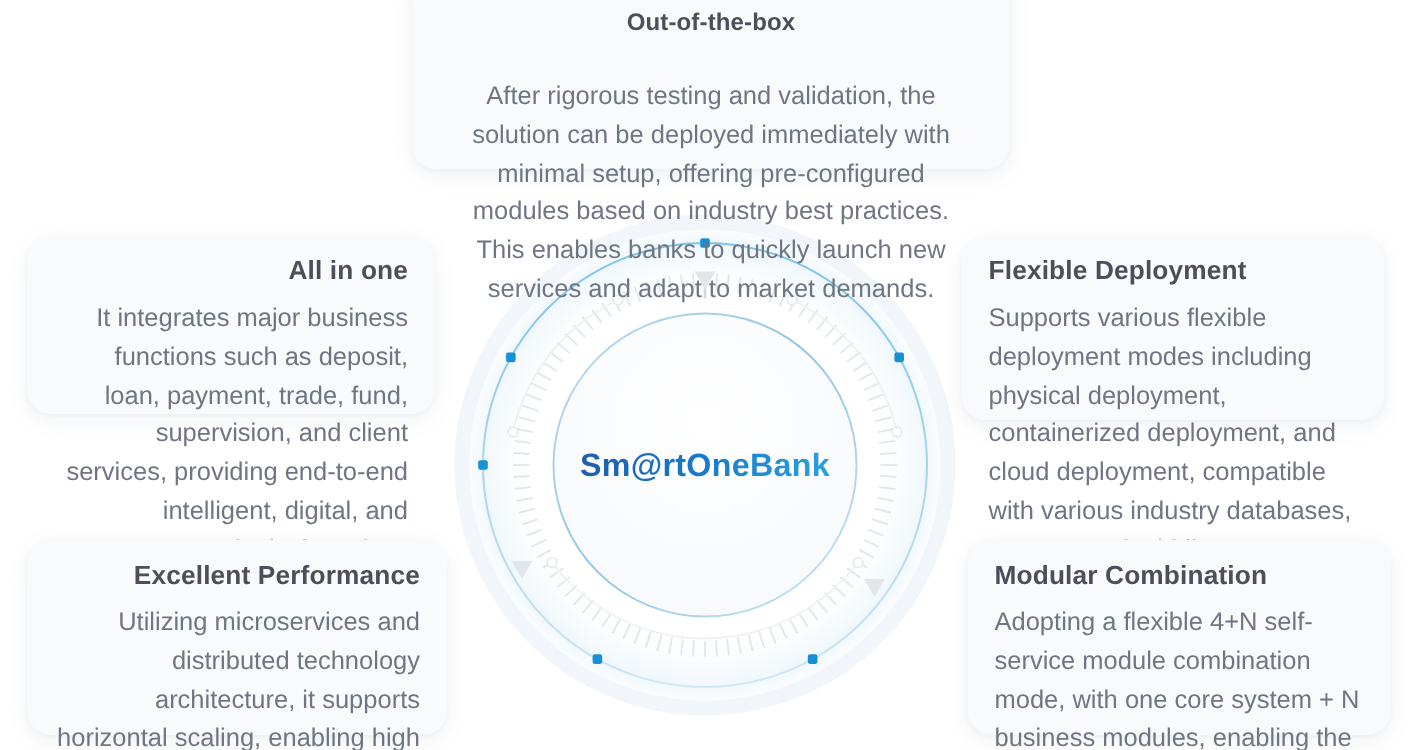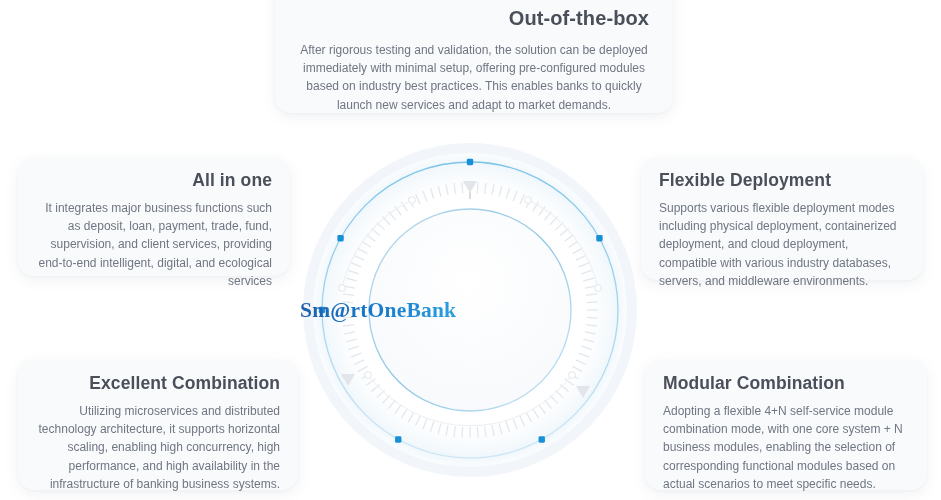--- a/index.html
+++ b/index.html
@@ -32,36 +32,36 @@
   }
   .card-title {
     font-size: 17.5px;
     font-weight: bold;
     color: #4a4f5a;
     line-height: 1.25;
     margin: 0 0 7px 0;
     letter-spacing: 0.1px;
   }
   .card-body {
-    font-size: 12px;
+    font-size: 17px;
     color: #6f7683;
     line-height: 1.52;
     margin: 0;
   }
 
   .align-right { text-align: right; }
   .align-left  { text-align: left; }
   .align-center{ text-align: center; }
 
   
   #card-out-of-the-box {
     left: 275px; top: -22px; width: 398px; height: 135px;
     padding: 28px 24px 14px 24px;
   }
-  #card-out-of-the-box .card-title { font-size: 20px; margin-bottom: 10px; text-align: right; }
+  #card-out-of-the-box .card-title { font-size: 16px; margin-bottom: 25px; }
 
   #card-all-in-one {
     left: 18px; top: 158px; width: 272px; height: 118px;
     padding: 12px 18px 12px 18px;
   }
   #card-flexible-deployment {
     left: 641px; top: 158px; width: 282px; height: 122px;
     padding: 12px 18px 12px 18px;
   }
   #card-excellent-performance {
@@ -84,23 +84,22 @@
   #center-graphic svg { display: block; }
 
   #center-label {
     position: absolute;
     left: 0;
     top: 0;
     width: 340px;
     height: 340px;
     display: flex;
     align-items: center;
-    justify-content: flex-start;
+    justify-content: center;
     pointer-events: none;
-    font-family: Liberation Serif, serif;
   }
   #center-label span {
     font-size: 21.5px;
     font-weight: bold;
     letter-spacing: 0.2px;
     background: linear-gradient(90deg, #1f5fa8 0%, #1877c9 45%, #2b9fe0 100%);
     -webkit-background-clip: text;
     background-clip: text;
     color: transparent;
     -webkit-text-fill-color: transparent;
@@ -290,21 +289,21 @@
     <h2 class="card-title">All in one</h2>
     <p class="card-body">It integrates major business functions such as deposit, loan, payment, trade, fund, supervision, and client services, providing end-to-end intelligent, digital, and ecological services</p>
   </div>
 
   <div class="card align-left" id="card-flexible-deployment">
     <h2 class="card-title">Flexible Deployment</h2>
     <p class="card-body">Supports various flexible deployment modes including physical deployment, containerized deployment, and cloud deployment, compatible with various industry databases, servers, and middleware environments.</p>
   </div>
 
   <div class="card align-right" id="card-excellent-performance">
-    <h2 class="card-title">Excellent Combination</h2>
+    <h2 class="card-title">Excellent Performance</h2>
     <p class="card-body">Utilizing microservices and distributed technology architecture, it supports horizontal scaling, enabling high concurrency, high performance, and high availability in the infrastructure of banking business systems.</p>
   </div>
 
   <div class="card align-left" id="card-modular-combination">
     <h2 class="card-title">Modular Combination</h2>
     <p class="card-body">Adopting a flexible 4+N self-service module combination mode, with one core system + N business modules, enabling the selection of corresponding functional modules based on actual scenarios to meet specific needs.</p>
   </div>
 
 </div>
 

